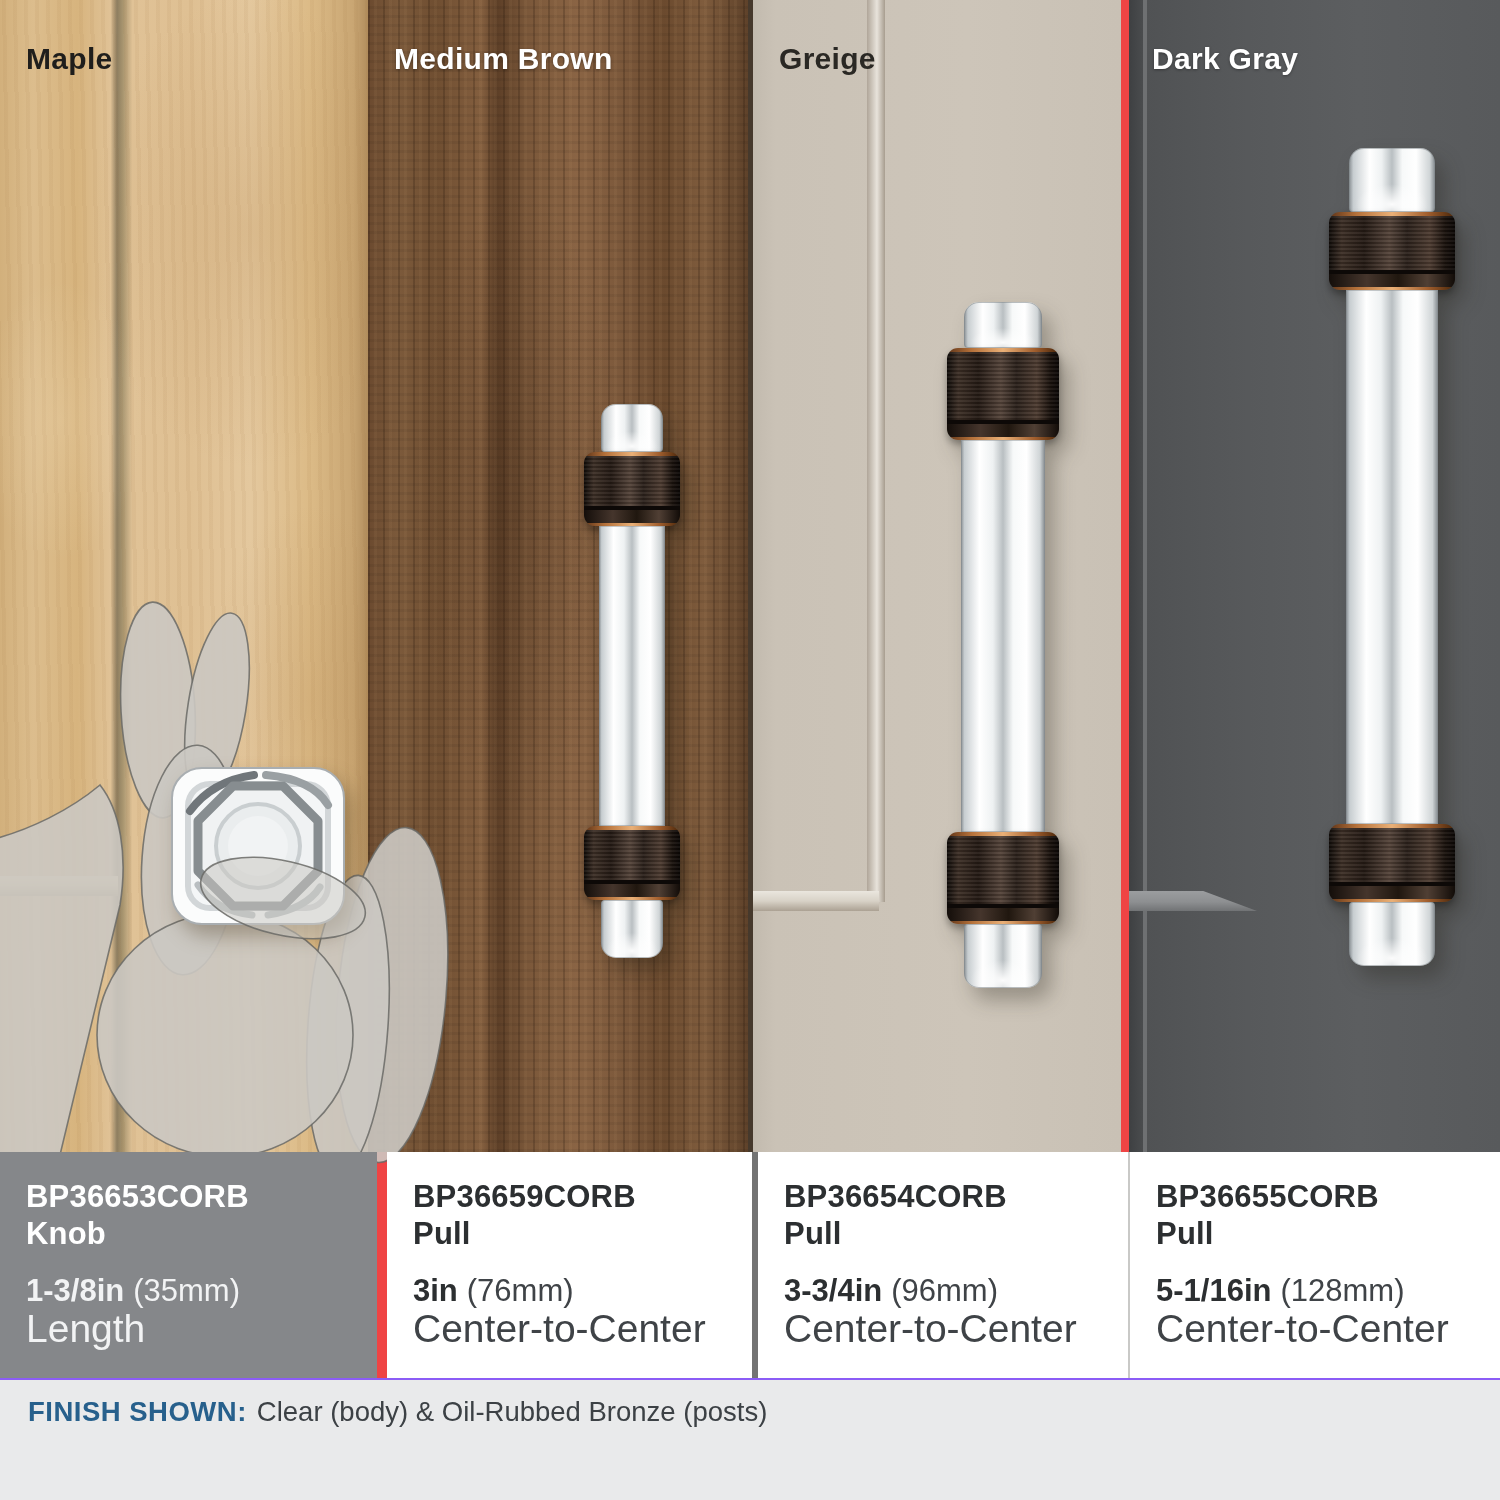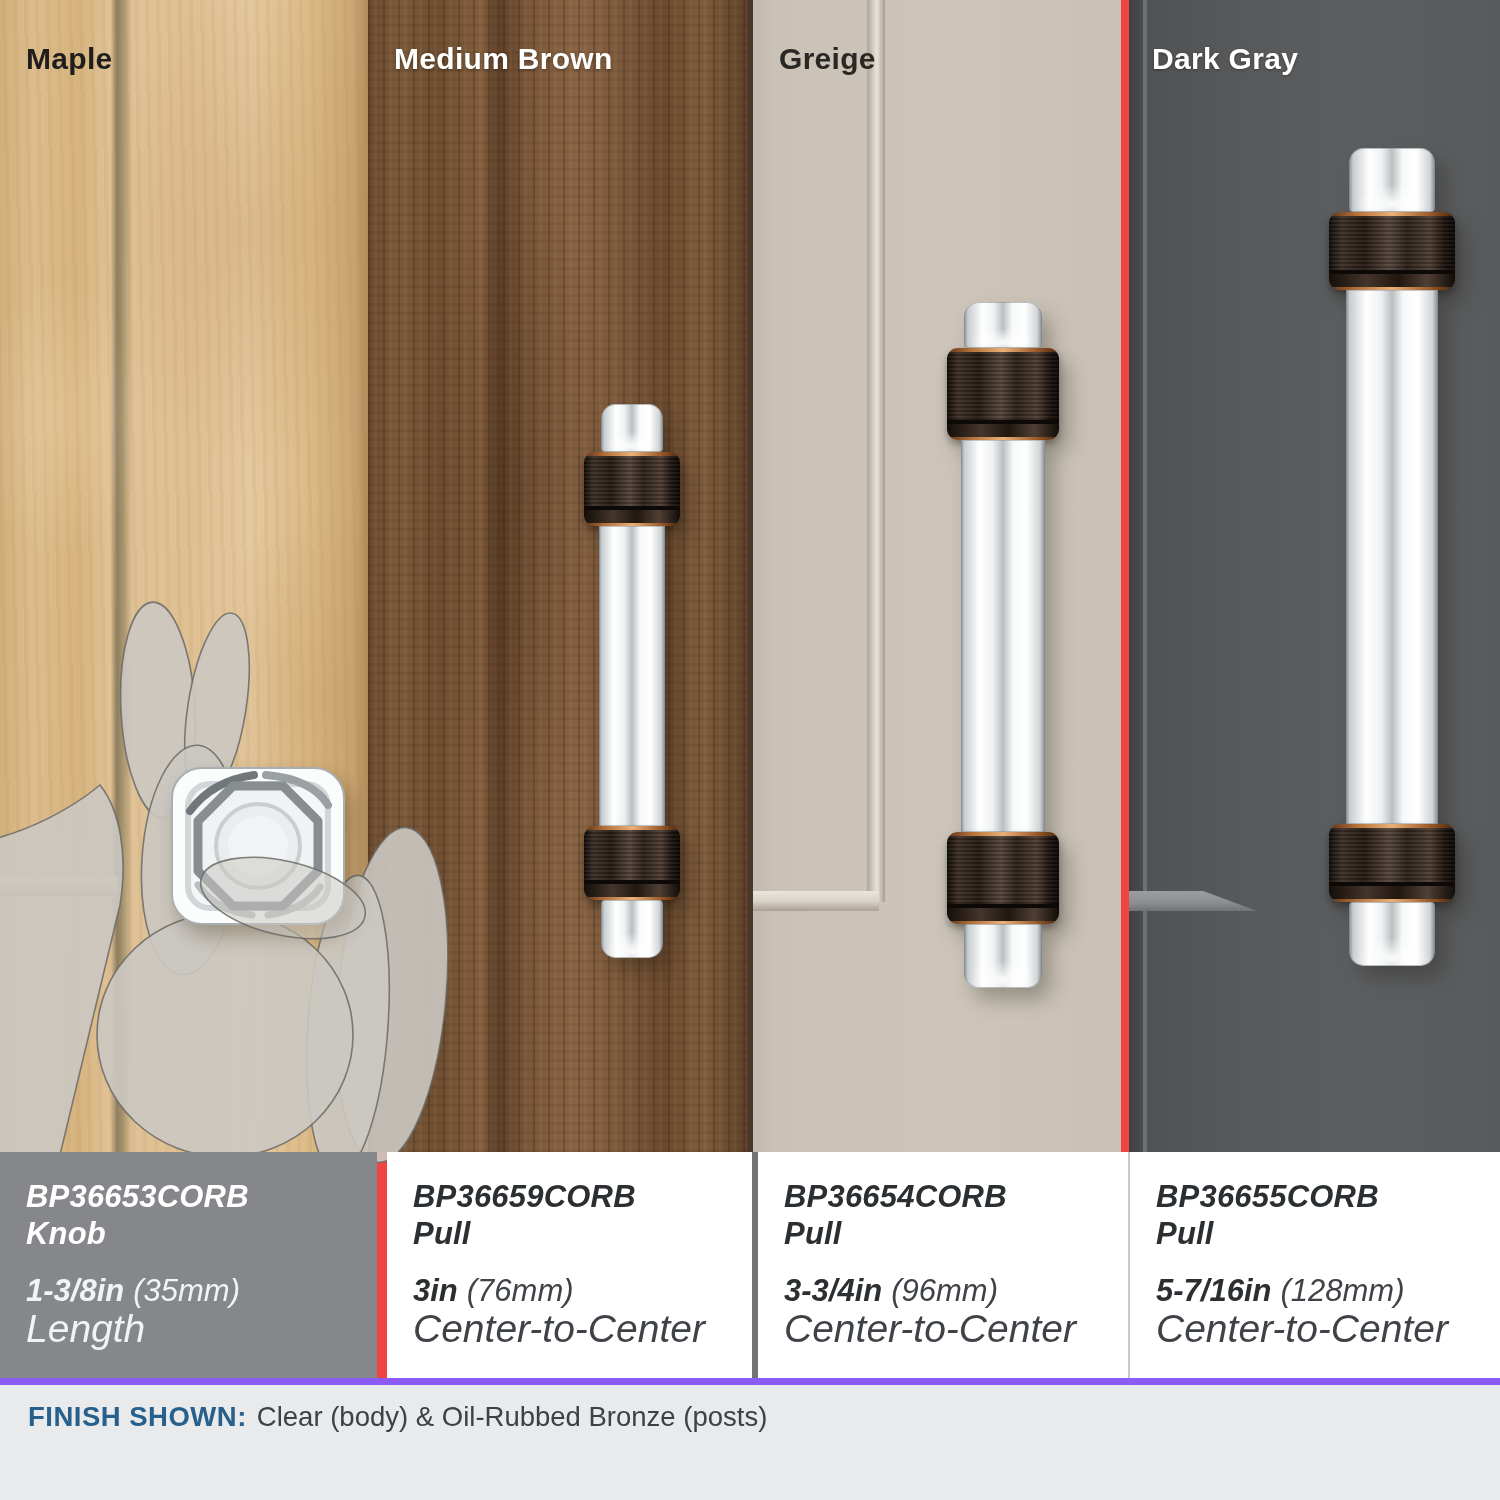--- a/index.html
+++ b/index.html
@@ -76,31 +76,31 @@
   #hand-knob{position:absolute;left:0;top:595px;overflow:visible;}
   .hand-part{fill:#cbc8c2;fill-opacity:0.90;stroke:#6a6a66;stroke-width:1.6;stroke-opacity:0.85;}
   .thumb-front{fill:#cbc8c2;fill-opacity:0.55;stroke:#6a6a66;stroke-width:1.6;stroke-opacity:0.85;}
   .knob-group{filter:drop-shadow(7px 11px 10px rgba(70,50,20,0.35));}
   
   .spec-card{position:absolute;top:1152px;height:226px;background:#ffffff;box-sizing:border-box;}
   #card-0{left:0;width:377px;background:#85878a;}
   #card-1{left:387px;width:428px;}
   #card-2{left:752px;width:376px;border-left:6px solid #737373;}
   #card-3{left:1128px;width:372px;border-left:2px solid #c9c9c7;}
-  .spec-inner{padding:26px 28px 0 26px;font-style:italic;}
+  .spec-inner{padding:26px 28px 0 26px;}
   .sku,.ptype{font-size:31px;font-weight:700;line-height:37px;letter-spacing:0.2px;color:#2c2f31;}
   #card-0 .sku,#card-0 .ptype{color:#ffffff;}
   .size-line{margin-top:20px;font-size:31px;line-height:38px;color:#2c2f31;}
   .size-strong{font-weight:700;}
   .size-metric{font-weight:400;margin-left:9px;color:#3f4347;}
   .size-caption{font-size:39px;font-weight:400;line-height:38px;color:#3f4347;}
   #card-0 .size-line,#card-0 .size-metric,#card-0 .size-caption{color:#f2f3f4;}
   
   #footer{position:absolute;left:0;top:1378px;width:1500px;height:122px;background:#e9eaeb;
-    border-top:7px solid #8b5cf6;box-sizing:border-box;}
+    border-top:2px solid #8b5cf6;box-sizing:border-box;}
   .f1{position:absolute;left:28px;top:16px;font-size:27.5px;white-space:nowrap;}
   .flabel{font-weight:700;color:#27608c;letter-spacing:0.5px;}
   .fvalue{color:#3c4145;margin-left:10px;}
   .f2{position:absolute;left:28px;top:62px;font-style:italic;font-size:25px;color:#46494c;white-space:nowrap;}
 </style>
 </head>
 <body>
 
 <div id="stage">
 
@@ -238,21 +238,21 @@
         <span class="size-strong">3-3/4in</span><span class="size-metric">(96mm)</span>
       </div>
       <div class="size-caption">Center-to-Center</div>
     </div>
   </div>
   <div class="spec-card" id="card-3">
     <div class="spec-inner">
       <div class="sku">BP36655CORB</div>
       <div class="ptype">Pull</div>
       <div class="size-line">
-        <span class="size-strong">5-7/16in</span><span class="size-metric">(128mm)</span>
+        <span class="size-strong">5-1/16in</span><span class="size-metric">(128mm)</span>
       </div>
       <div class="size-caption">Center-to-Center</div>
     </div>
   </div>
 
   <div id="footer">
     <div class="f1">
       <span class="flabel">FINISH SHOWN:</span><span class="fvalue">Clear (body) &amp; Oil-Rubbed Bronze (posts)</span>
     </div>
   </div>

